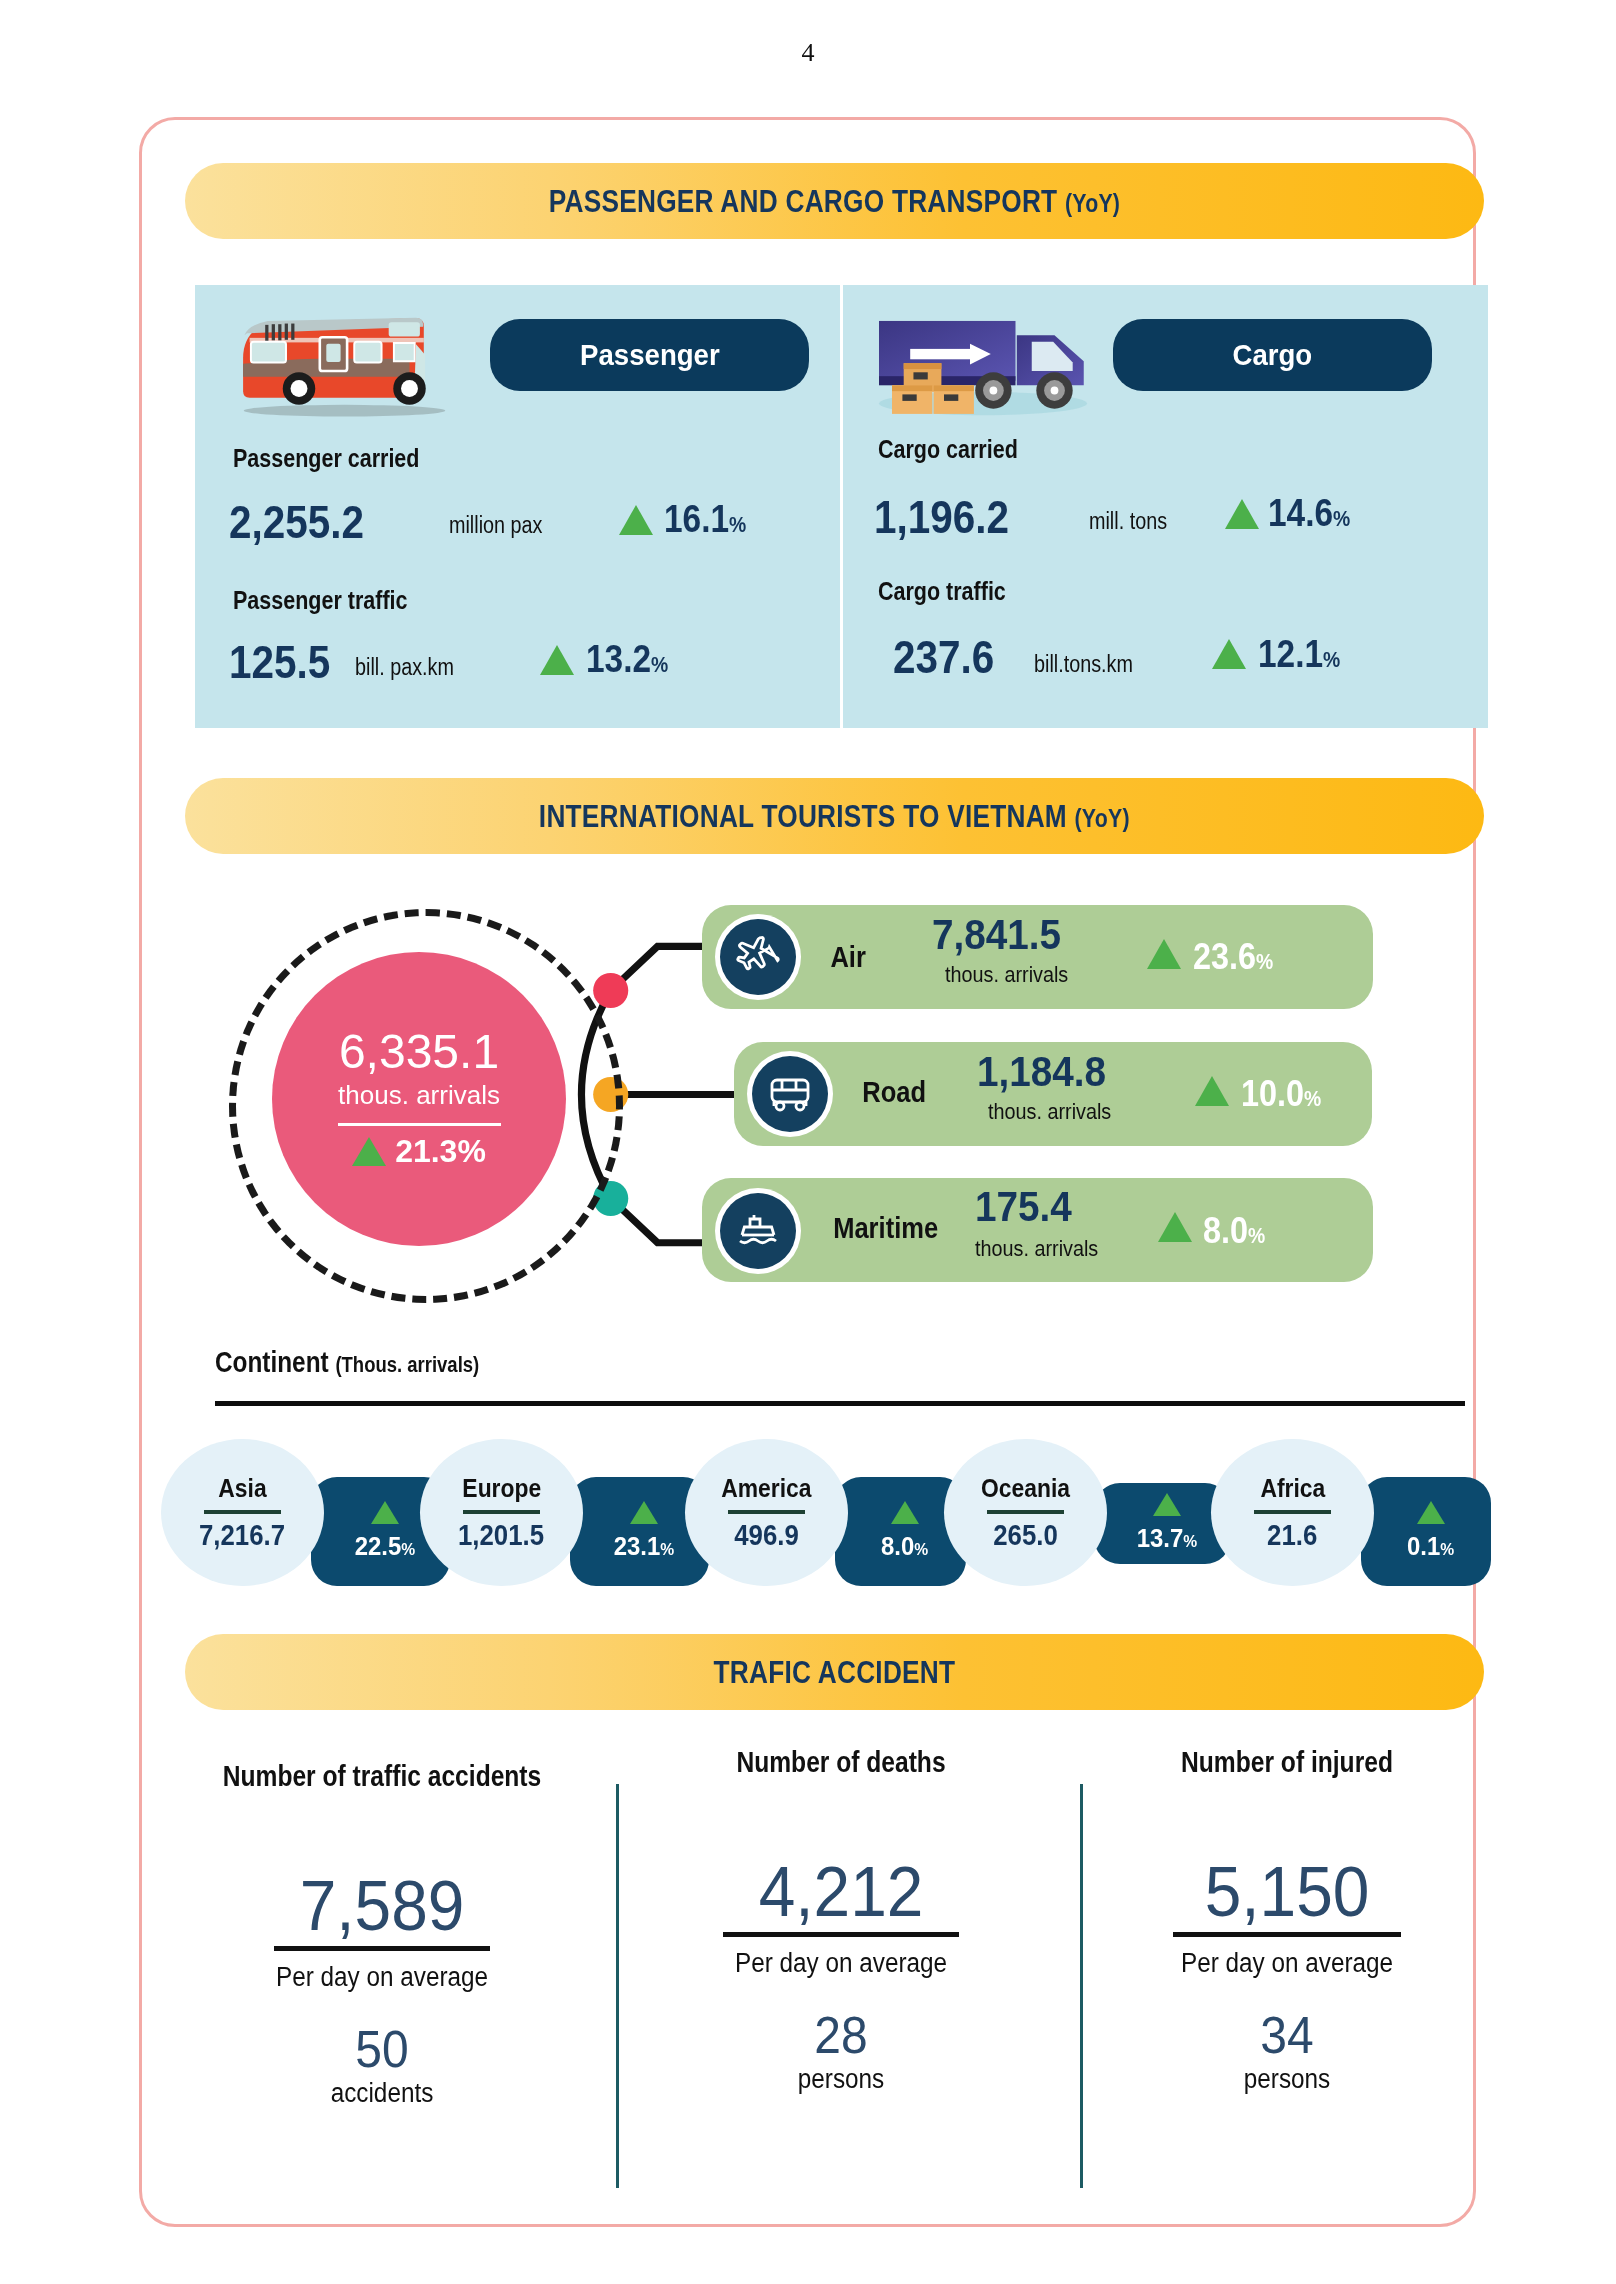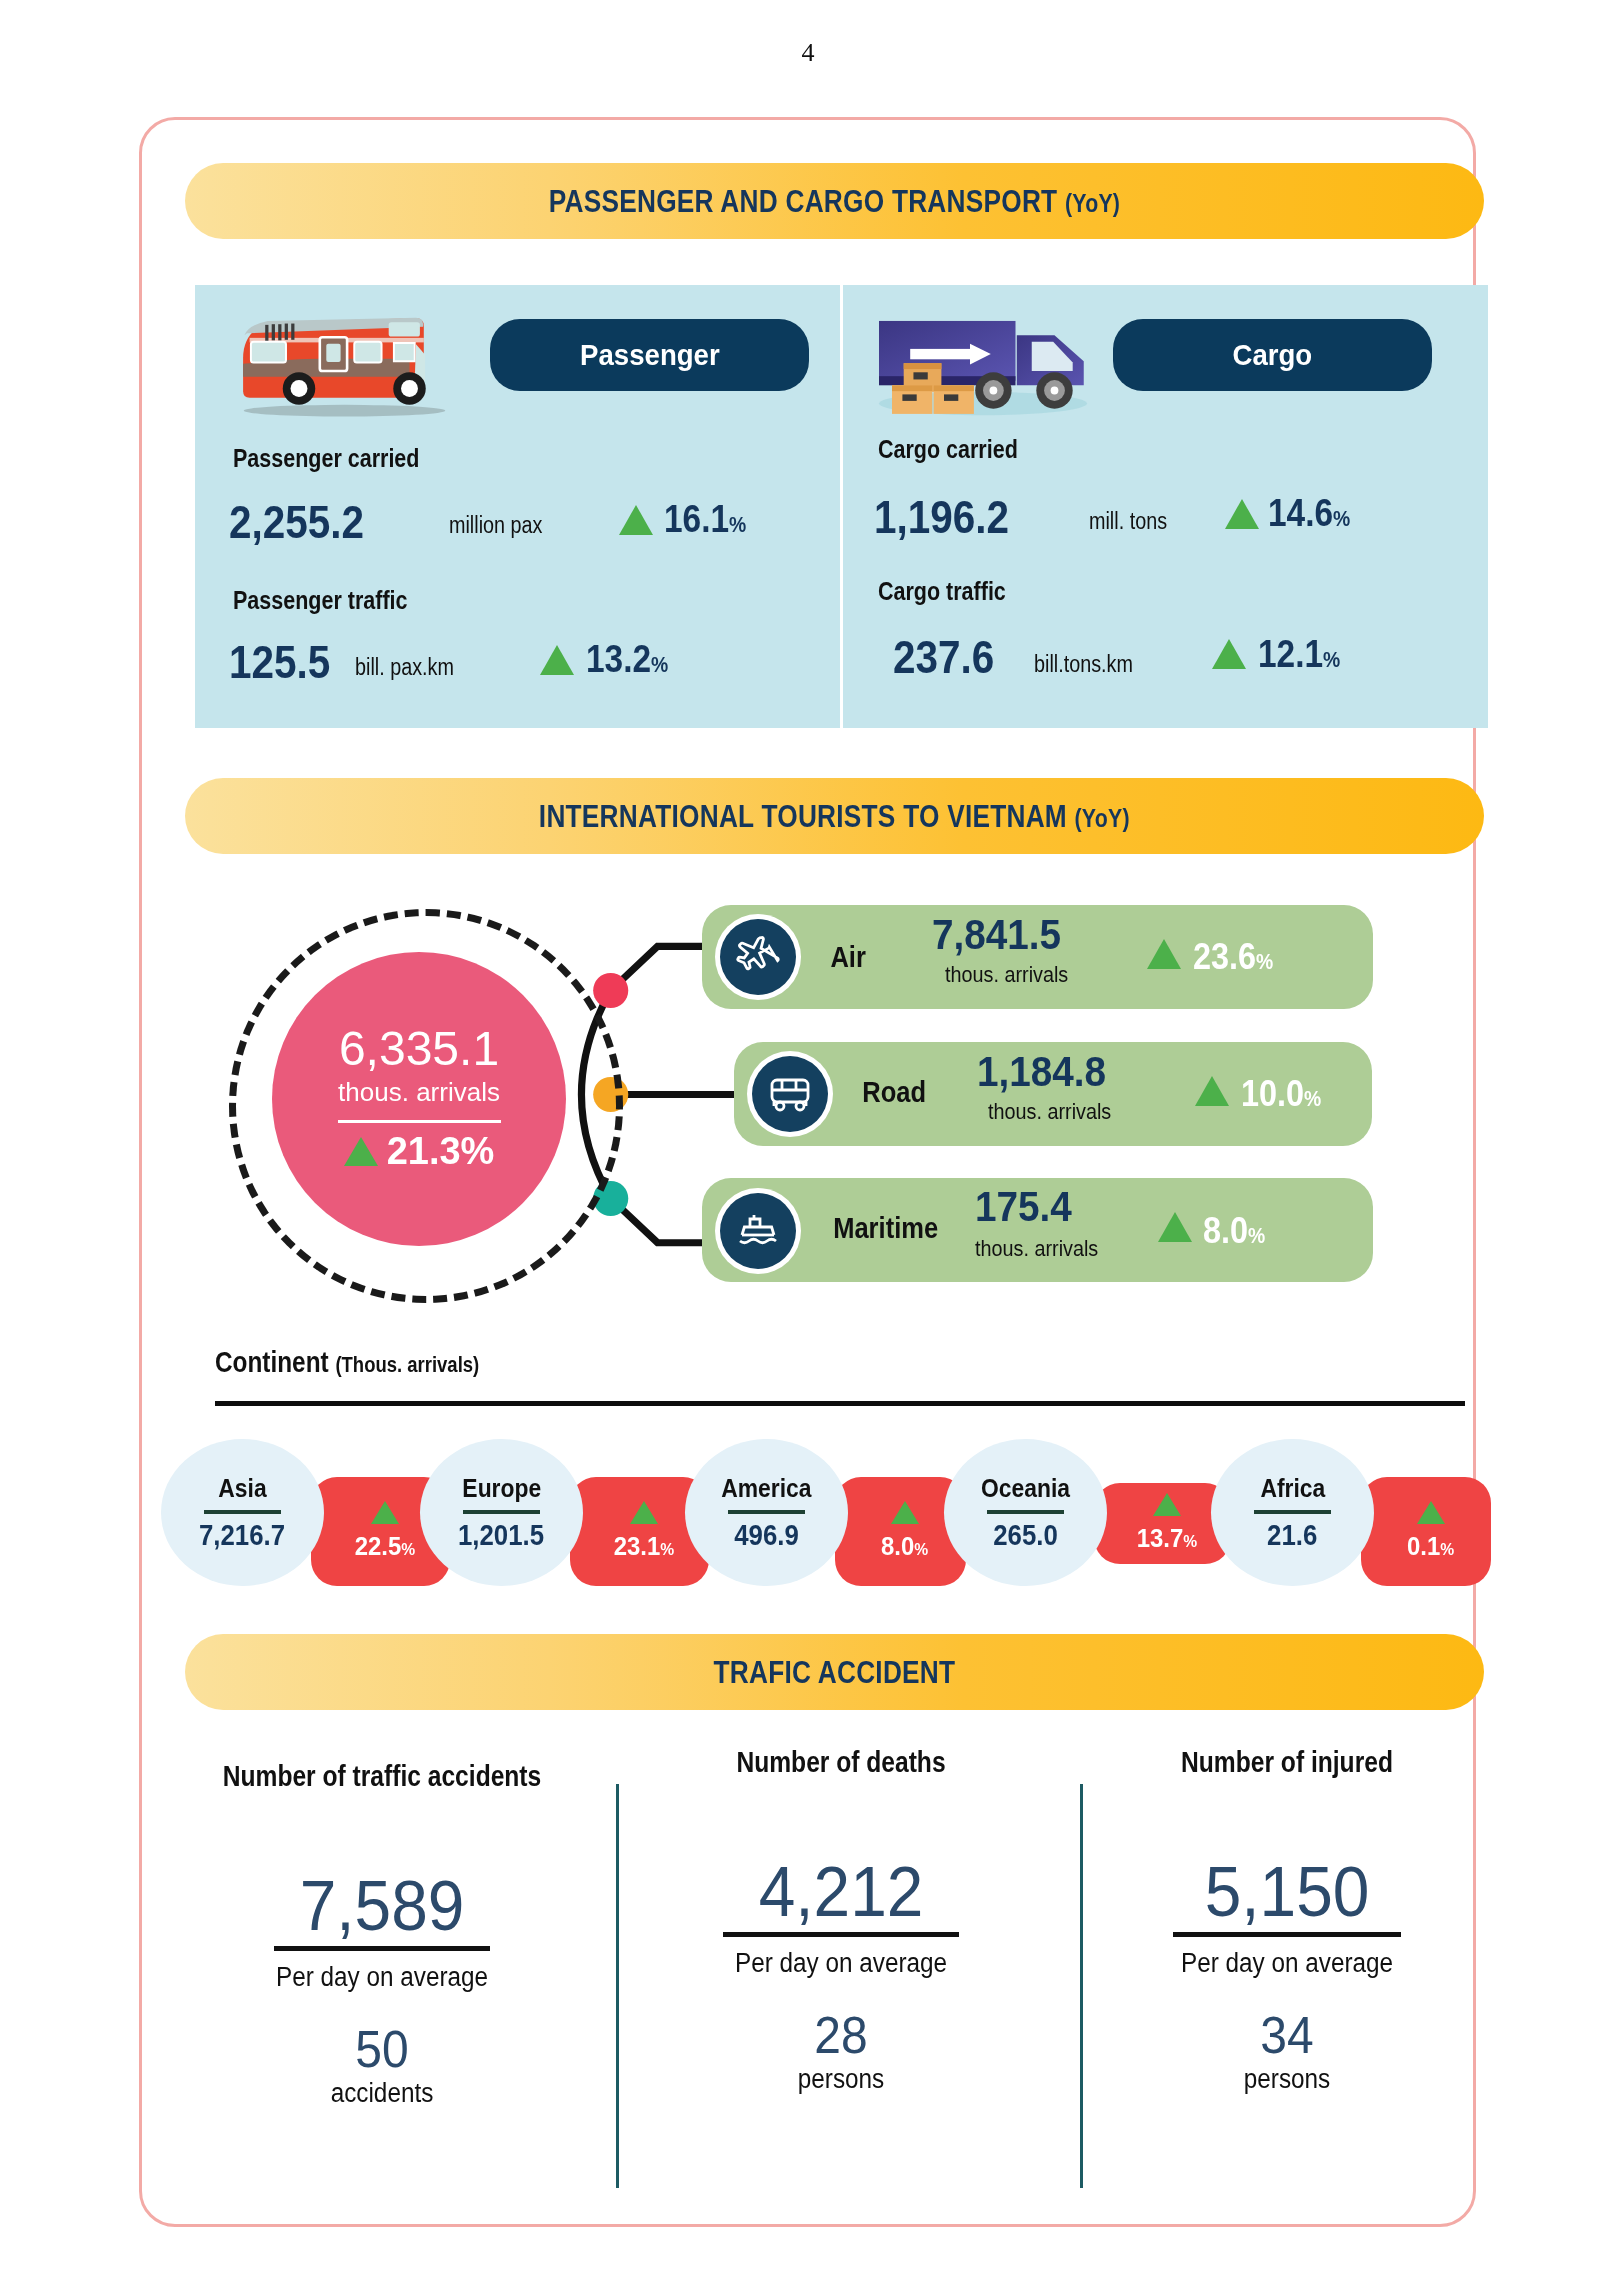--- a/index.html
+++ b/index.html
@@ -41,21 +41,21 @@
   
   .veh{position:absolute;}
 
   
   .dashcirc{position:absolute;border:7.2px dashed #1a1a1a;border-radius:50%;}
   .pinkcirc{position:absolute;background:#ea5a7b;border-radius:50%;
             display:flex;flex-direction:column;align-items:center;justify-content:center;}
   .pinkcirc .v{color:#fff;font-size:48px;font-weight:500;line-height:1;}
   .pinkcirc .u{color:#fff;font-size:26px;line-height:1.5;}
   .pinkcirc .hr{width:163px;height:3.3px;background:#fff;margin:7.8px 0 6.5px;}
-  .pinkcirc .p{color:#fff;font-size:38px;font-weight:bold;display:flex;align-items:center;gap:9px;}
+  .pinkcirc .p{color:#fff;font-size:32px;font-weight:bold;display:flex;align-items:center;gap:9px;}
 
   .gbar{position:absolute;background:#aecd96;border-radius:29px;}
   .gicon{position:absolute;background:#fff;border-radius:50%;
          display:flex;align-items:center;justify-content:center;}
   .gicon .inner{background:#14405f;border-radius:50%;width:100%;height:100%;
                 display:flex;align-items:center;justify-content:center;}
   .gmode{position:absolute;font-size:29px;font-weight:bold;color:#111;
          transform:scaleX(.88);white-space:nowrap;}
   .gval{position:absolute;font-size:43px;font-weight:bold;color:#15365c;
         transform:scaleX(.9);transform-origin:left center;white-space:nowrap;}
@@ -64,21 +64,21 @@
   .gpct{position:absolute;font-size:36px;font-weight:bold;color:#fff;
         transform:scaleX(.9);transform-origin:left center;white-space:nowrap;}
   .gpct i{font-size:21.5px;font-style:normal;}
 
   
   .conttitle{position:absolute;font-size:29px;font-weight:bold;color:#111;
              transform:scaleX(.84);transform-origin:left center;white-space:nowrap;}
   .conttitle em{font-size:22px;font-style:normal;font-weight:bold;}
   .contrule{position:absolute;height:5.2px;background:#0d0d0d;}
   .cwrap{position:absolute;}
-  .cbadge{position:absolute;background:#ef4444;border-radius:26px;
+  .cbadge{position:absolute;background:#0c4a6e;border-radius:26px;
           display:flex;flex-direction:column;align-items:center;justify-content:center;}
   .cbadge .p{color:#fff;font-size:26px;font-weight:bold;transform:scaleX(.92);white-space:nowrap;}
   .cbadge .p i{font-size:17px;font-style:normal;}
   .ccirc{position:absolute;background:#e4f1f8;border-radius:50%;
          display:flex;flex-direction:column;align-items:center;justify-content:center;}
   .ccirc .n{font-size:26px;font-weight:bold;color:#111;transform:scaleX(.88);white-space:nowrap;}
   .ccirc .hr{height:3.9px;background:#1d4134;margin:5.9px 0 4.6px;}
   .ccirc .v{font-size:30px;font-weight:bold;color:#15365c;transform:scaleX(.86);white-space:nowrap;}
 
   

